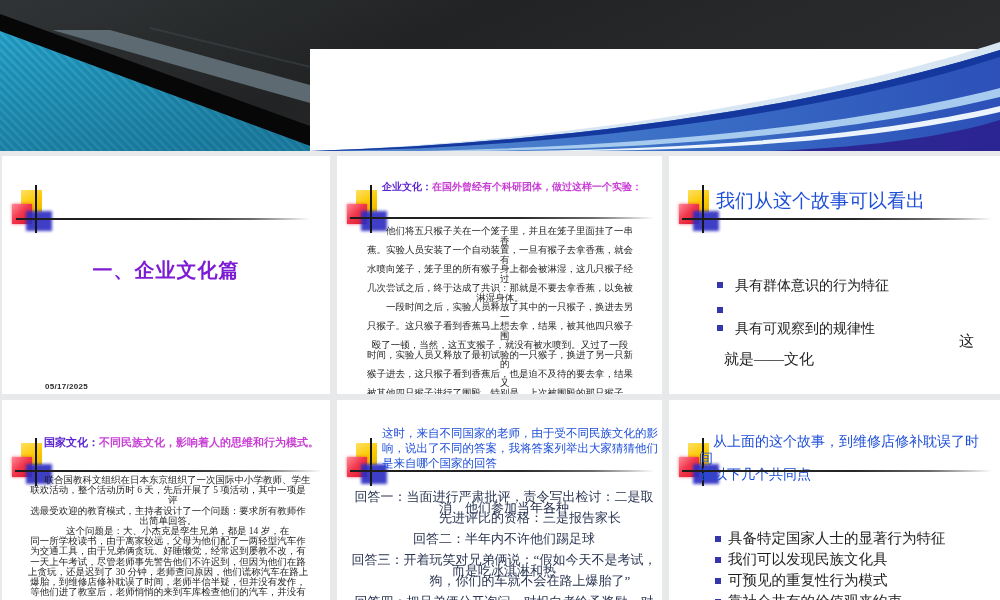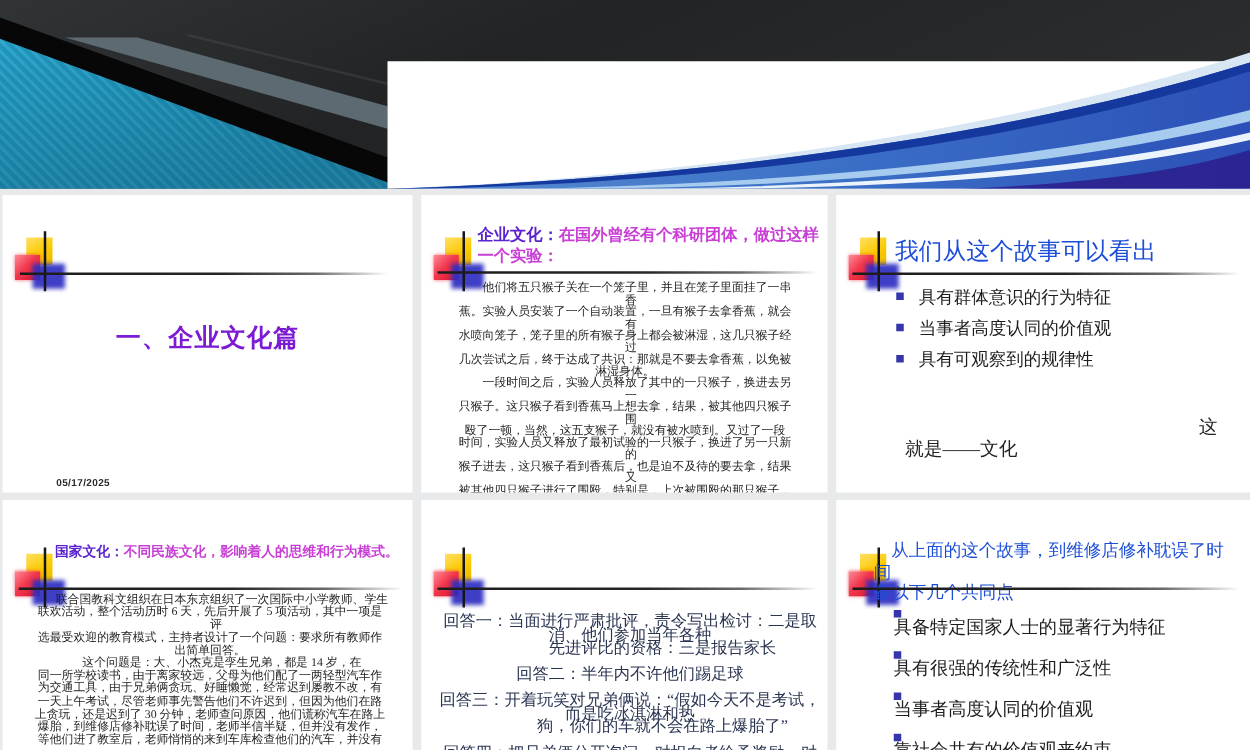--- a/index.html
+++ b/index.html
@@ -29,46 +29,46 @@
   .date{position:absolute;left:43px;top:226px;font-family:Liberation Sans, sans-serif;
     font-weight:bold;color:#2b2b2b;font-size:8px;letter-spacing:.3px;}
 
   .ctitle{position:absolute;margin:0;font-weight:bold;line-height:1.3;}
   .tp{color:#5b23cf;}
   .tm{color:#c93fd6;}
   .ntitle{position:absolute;margin:0;color:#1d4ed8;font-weight:normal;white-space:pre-line;}
   .body{position:absolute;color:#1e1e1e;white-space:pre-line;text-align:center;}
 
   
-  .s2-title{left:45px;top:24px;width:275px;font-size:13px;}
+  .s2-title{left:45px;top:24px;width:275px;font-size:10px;}
   .s2-hline{top:61px;}
   .s2-body{left:9px;top:71px;width:308px;font-size:9.5px;line-height:9.5px;}
   
   .s3-title{left:47px;top:32px;font-size:19px;white-space:nowrap;}
   .s3-hline{top:62px;}
-  .bullets{position:absolute;}
+  .bullets{position:absolute;margin-top:48px;}
   .s3-bullets{left:48px;top:73px;}
   .brow{display:flex;align-items:flex-start;}
   .s3-bullets .brow{margin-bottom:7px;font-size:14px;color:#1d1d1d;}
   .bsq{flex:0 0 auto;width:6px;height:6px;background:#3636ac;margin-top:5px;margin-right:12px;}
   .s3-outro1{position:absolute;left:290px;top:176px;font-size:15px;color:#222;}
   .s3-outro2{position:absolute;left:55px;top:194px;font-size:15px;color:#222;}
   
   .s4-title{left:42px;top:35px;width:282px;font-size:11px;}
   .s4-hline{top:70px;}
   .s4-body{left:8px;top:75px;width:316px;font-size:9.5px;line-height:10.2px;}
   
   .s5-title{left:45px;top:26px;width:280px;font-size:11.5px;line-height:1.3;}
   .s5-hline{top:70px;}
   .s5-body{left:13px;top:92px;width:308px;font-size:13px;line-height:10.5px;color:#2a3552;}
   
   .s6-title{left:30px;top:34px;width:288px;font-size:14px;line-height:1.18;}
   .s6-hline{top:70px;}
   .s6-bullets{left:46px;top:82px;}
-  .s6-bullets .brow{margin-bottom:4px;font-size:14.5px;color:#1d1d1d;line-height:17px;flex-direction:column;}
+  .s6-bullets .brow{margin-bottom:4px;font-size:14.5px;color:#1d1d1d;line-height:17px;}
   .s6-bullets .bsq{margin-top:6px;margin-right:7px;}
   
   .row1 .logo{left:10px;top:34px;}
   .row2 .logo{left:10px;top:43px;}
 </style>
 </head>
 <body>
 
 <div class="banner">
   <svg width="1000" height="151" viewBox="0 0 1000 151">
@@ -160,21 +160,20 @@
     </div>
     <h3 class="ntitle s3-title">我们从这个故事可以看出</h3>
     <div class="hline s3-hline"></div>
     <div class="bullets s3-bullets">
       <div class="brow">
           <span class="bsq"></span>
           <span>具有群体意识的行为特征</span>
         </div>
       <div class="brow">
           <span class="bsq"></span>
-          <span>当事者高度认同的价值观</span>
         </div>
       <div class="brow">
           <span class="bsq"></span>
           <span>具有可观察到的规律性</span>
         </div>
     </div>
     <div class="s3-outro1">这</div>
     <div class="s3-outro2">就是——文化</div>
   </section>
 
@@ -201,20 +200,23 @@
 等他们进了教室后，老师悄悄的来到车库检查他们的汽车，并没有</div>
   </section>
 
   <section class="slide row2">
     <div class="logo">
       <i class="y"></i>
       <i class="r"></i>
       <i class="b"></i>
       <i class="vl"></i>
     </div>
+    <h3 class="ntitle s5-title">这时，来自不同国家的老师，由于受不同民族文化的影
+响，说出了不同的答案，我将答案列举出大家猜猜他们
+是来自哪个国家的回答</h3>
     <div class="hline s5-hline"></div>
     <div class="body s5-body">回答一：当面进行严肃批评，责令写出检讨：二是取消　他们参加当年各种
 　　　　先进评比的资格：三是报告家长
 
 回答二：半年内不许他们踢足球
 
 回答三：开着玩笑对兄弟俩说：“假如今天不是考试，而是吃冰淇淋和热
 　　　　狗，你们的车就不会在路上爆胎了”
 
 回答四：把兄弟俩分开询问，对坦白者给予奖励，对坚持说谎者给与处罚。</div>
@@ -230,25 +232,25 @@
     <h3 class="ntitle s6-title">　从上面的这个故事，到维修店修补耽误了时间
 备以下几个共同点</h3>
     <div class="hline s6-hline"></div>
     <div class="bullets s6-bullets">
       <div class="brow">
           <span class="bsq"></span>
           <span>具备特定国家人士的显著行为特征</span>
         </div>
       <div class="brow">
           <span class="bsq"></span>
-          <span>具有很强的传统性和广泛性</span>
-        </div>
-      <div class="brow">
-          <span class="bsq"></span>
-          <span>当事者高度认同的价值观</span>
+          <span>我们可以发现民族文化具</span>
+        </div>
+      <div class="brow">
+          <span class="bsq"></span>
+          <span>可预见的重复性行为模式</span>
         </div>
       <div class="brow">
           <span class="bsq"></span>
           <span>靠社会共有的价值观来约束</span>
         </div>
     </div>
   </section>
 
 </div>
 

